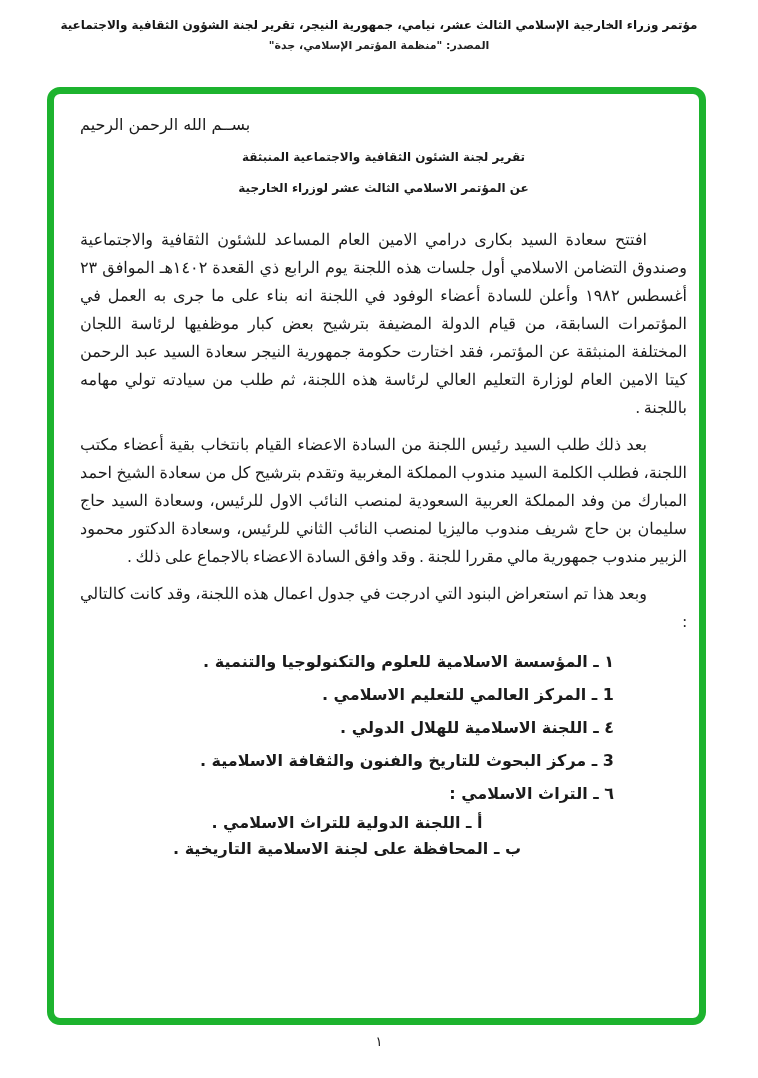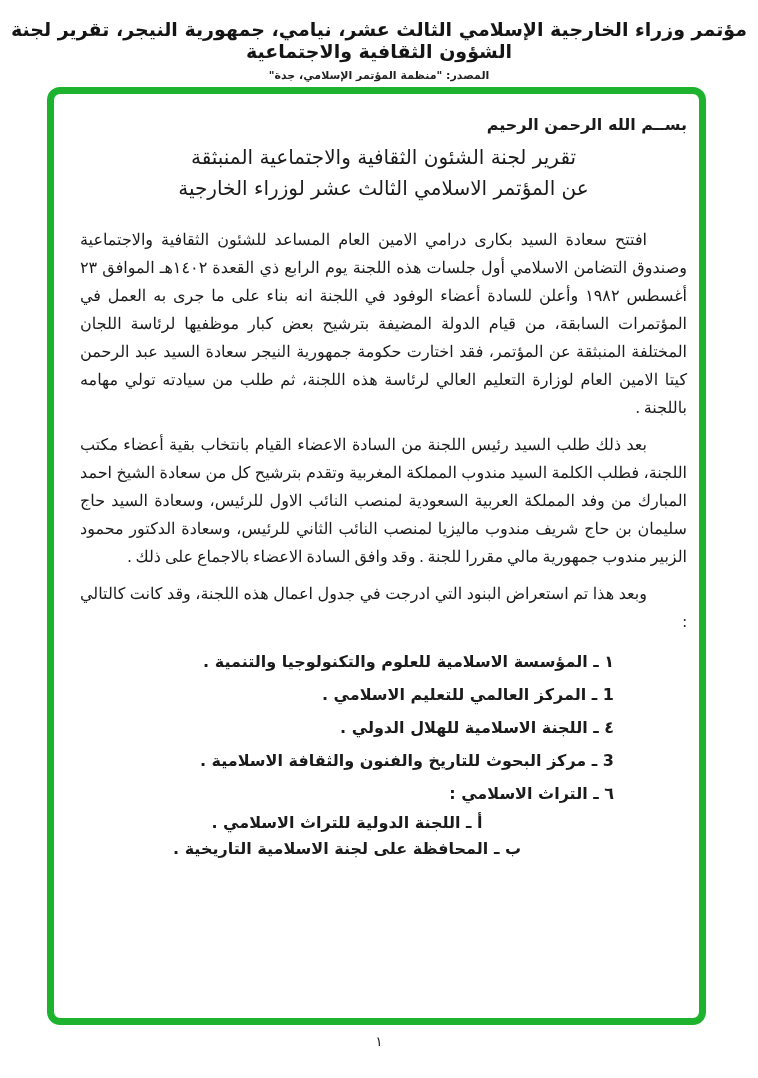--- a/index.html
+++ b/index.html
@@ -16,21 +16,21 @@
     background: #ffffff;
   }
   
   .top-header {
     position: absolute;
     top: 18px; left: 0; right: 0;
     text-align: center;
     direction: rtl;
   }
   .top-header .line1 {
-    font-size: 19px;
+    font-size: 12px;
     font-weight: bold;
     letter-spacing: 0px;
     color: #151515;
   }
   .top-header .line2 {
     margin-top: 7px;
     font-size: 11px;
     font-weight: bold;
     color: #222222;
   }
@@ -43,30 +43,30 @@
     border-radius: 13px;
     background: #ffffff;
   }
   .doc-content {
     direction: rtl;
     padding: 16px 12px 0 26px;
     font-size: 16px;
     line-height: 28px;
   }
   .basmala {
-    text-align: right;
+    text-align: left;
     font-size: 16px;
-    font-weight: 700;
+    font-weight: 400;
     line-height: 30px;
     margin-bottom: 2px;
   }
   .doc-title {
     text-align: center;
-    font-size: 20px;
-    font-weight: 400;
+    font-size: 12px;
+    font-weight: 700;
     line-height: 31px;
   }
   .title-block { margin-bottom: 22px; }
   .para {
     text-align: justify;
     text-align-last: right;
     -moz-text-align-last: right;
     text-indent: 40px;
     margin-bottom: 9px;
     font-family: Liberation Serif, serif;

